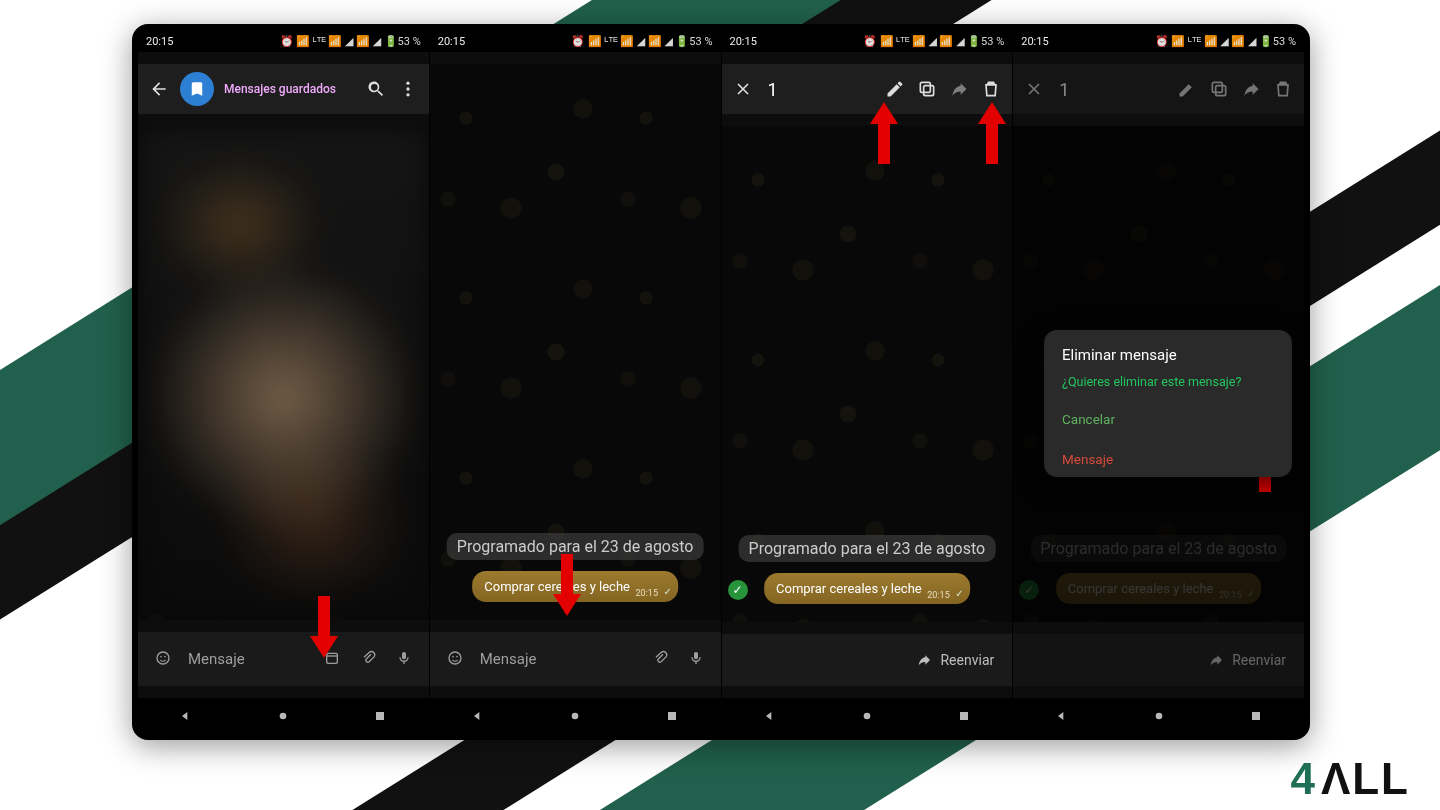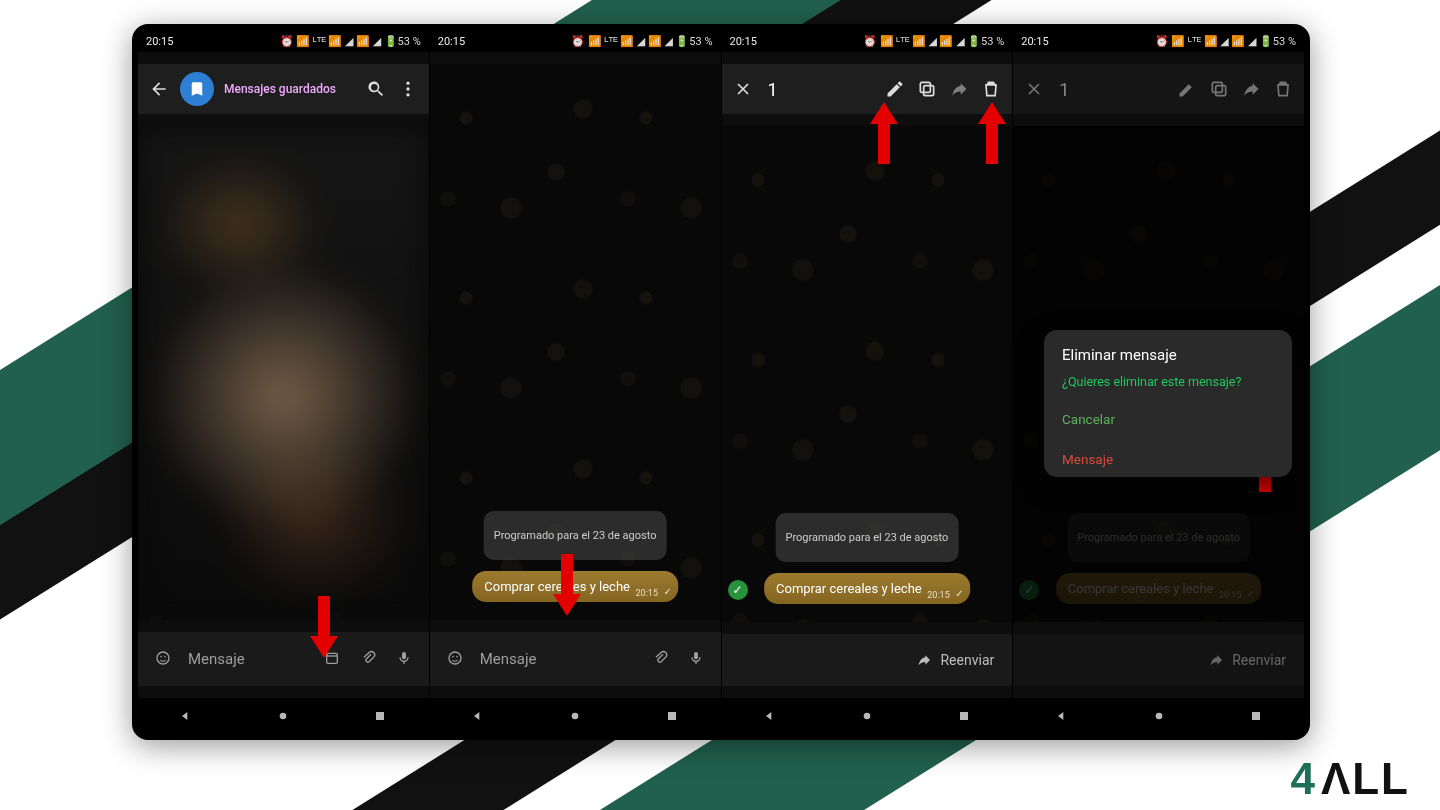--- a/index.html
+++ b/index.html
@@ -69,22 +69,22 @@
       radial-gradient(180px 180px at 50% 55%, rgba(200,160,120,.55), transparent 75%),
       radial-gradient(140px 120px at 60% 80%, rgba(80,50,30,.6), transparent 70%),
       linear-gradient(#151515,#0a0a0a);
     filter: blur(14px);
   }
   .dimmed .chat::after {
     content:""; position:absolute; inset:0; background:rgba(0,0,0,.6);
   }
   .sched-label {
     position:absolute; bottom: 60px; left: 50%; transform: translateX(-50%);
-    background: rgba(60,60,60,.7); color:#ccc; font-size: 11px;
-    padding: 18px 10px; border-radius: 10px; white-space:nowrap;text-align:center;
+    background: rgba(60,60,60,.7); color:#ccc; font-size: 16px;
+    padding: 4px 10px; border-radius: 10px; white-space:nowrap;text-align:center;
   }
   .bubble {
     position:absolute; bottom: 18px; left: 50%; transform: translateX(-50%);
     background: linear-gradient(#9c7a2f,#846521);
     color:#fff; font-size: 13px; padding: 8px 48px 8px 12px;
     border-radius: 14px; white-space:nowrap;
   }
   .bubble .time { position:absolute; right: 20px; bottom:4px; font-size: 9px; color:#e6ddc0; }
   .bubble .check { position:absolute; right: 6px; bottom: 5px; font-size:10px; color:#d8e8d8; }
   .sel-check {

